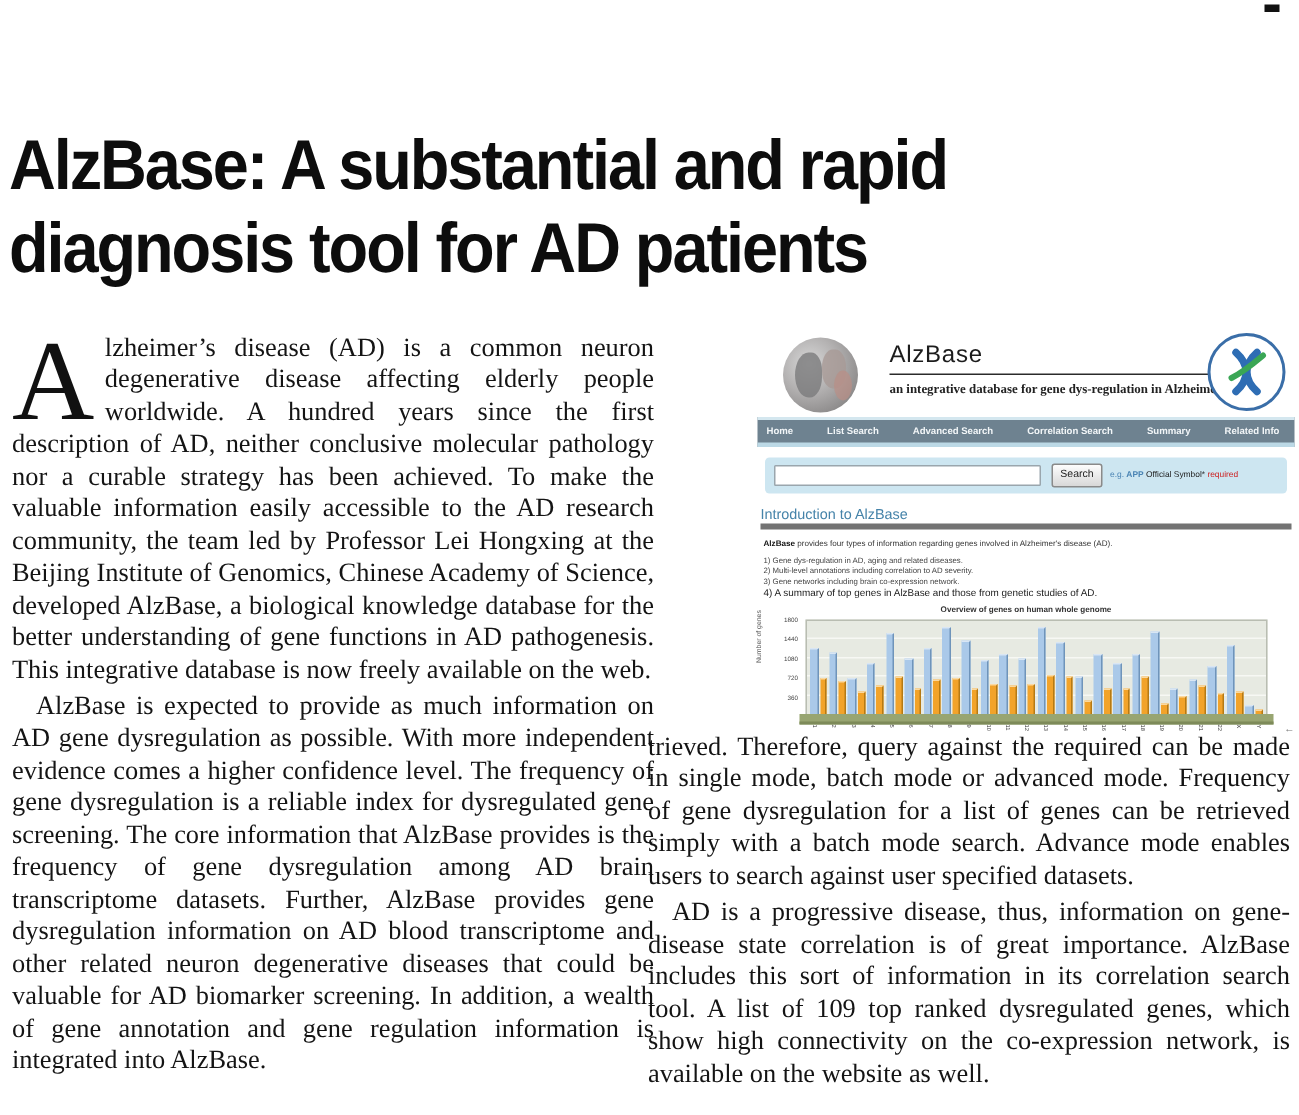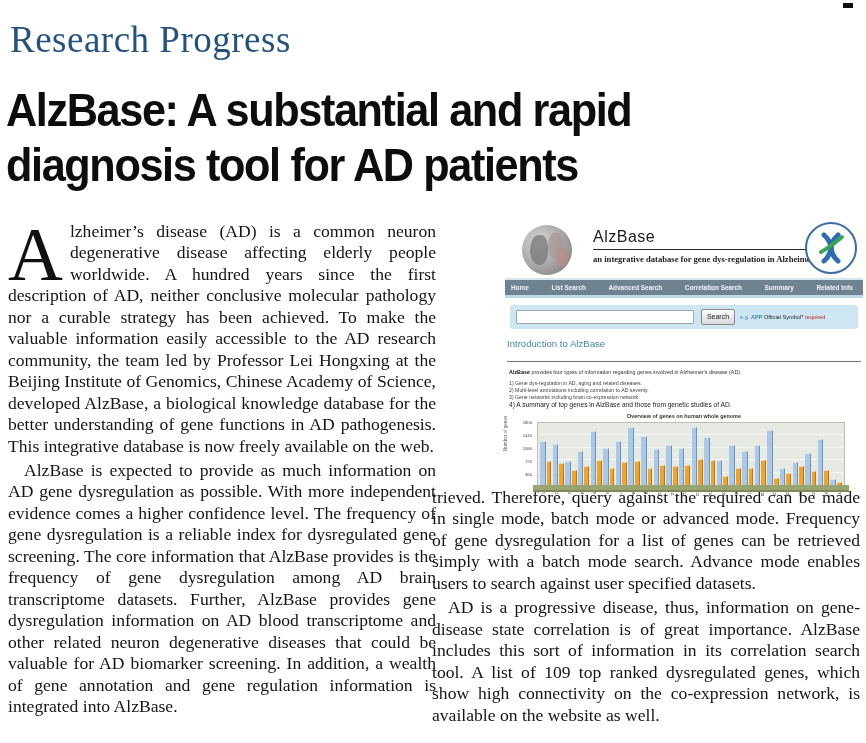--- a/index.html
+++ b/index.html
@@ -46,21 +46,21 @@
              display:flex;align-items:center;padding:0 6px;}
   .ws-input{width:176px;height:12px;background:#fff;border:1px solid #9aa6ad;border-radius:1px;}
   .ws-btn{margin-left:7px;width:32px;height:14px;font-size:7px;color:#222;text-align:center;line-height:14px;
           background:linear-gradient(#fdfdfd,#d8d8d8);border:1px solid #8a8a8a;border-radius:2px;cursor:pointer;}
   .ws-hint{margin-left:5px;font-size:5.6px;color:#555;white-space:nowrap;}
   .ws-hint .eg{color:#4a84b4;}
   .ws-hint .ex{color:#4a84b4;font-weight:700;}
   .ws-hint .lab{color:#222;}
   .ws-hint .req{color:#cc2222;}
 
-  .ws-intro-h{margin:9px 2px 0 2px;font-size:9.6px;color:#4583a9;padding-bottom:12px;border-bottom:1px solid #737373;}
+  .ws-intro-h{margin:9px 2px 0 2px;font-size:9.6px;color:#4583a9;padding-bottom:0;border-bottom:4px solid #737373;}
   .ws-lead{margin:7px 2px 0 4px;font-size:5.4px;color:#333;}
   .ws-lead b{color:#111;}
   .ws-items{margin:5px 2px 0 4px;}
   .ws-items div{font-size:5.2px;color:#444;line-height:7px;}
   .ws-items div:last-child{font-size:6.6px;color:#222;line-height:8.5px;}
 
   
   .ws-chart{position:relative;margin-top:3px;height:88px;}
   .chart-title{text-align:center;font-size:5.4px;font-weight:700;color:#333;}
   .chart-ylabel{position:absolute;left:-2px;top:38px;transform:rotate(-90deg);transform-origin:left top;
@@ -82,21 +82,20 @@
                  justify-content:space-between;padding:0 2px;}
   .xlab{font-size:3.8px;color:#333;writing-mode:vertical-rl;line-height:4px;}
   .chart-arrow{position:absolute;right:0px;bottom:2px;font-size:7px;color:#777;}
 </style>
 </head>
 <body>
 
 <div class="page">
   <div class="corner-mark"></div>
 
-  <div class="section-label">Research Progress</div>
 
   <h1 class="title"><span>AlzBase: A substantial and rapid</span><br><span>diagnosis tool for AD patients</span></h1>
 
   <div class="col col-left">
     <p><span class="dropcap">A</span><span>lzheimer’s disease (AD) is a common neuron degenerative disease affecting elderly people worldwide. A hundred years since the first description of AD, neither conclusive molecular pathology nor a curable strategy has been achieved. To make the valuable information easily accessible to the AD research community, the team led by Professor Lei Hongxing at the Beijing Institute of Genomics, Chinese Academy of Science, developed AlzBase, a biological knowledge database for the better understanding of gene functions in AD pathogenesis. This integrative database is now freely available on the web.</span></p>
     <p class="indent">AlzBase is expected to provide as much information on AD gene dysregulation as possible. With more independent evidence comes a higher confidence level. The frequency of gene dysregulation is a reliable index for dysregulated gene screening. The core information that AlzBase provides is the frequency of gene dysregulation among AD brain transcriptome datasets. Further, AlzBase provides gene dysregulation information on AD blood transcriptome and other related neuron degenerative diseases that could be valuable for AD biomarker screening. In addition, a wealth of gene annotation and gene regulation information is integrated into AlzBase.</p>
   </div>
 
   <div class="col col-right">
     <p>trieved. Therefore, query against the required can be made in single mode, batch mode or advanced mode. Frequency of gene dysregulation for a list of genes can be retrieved simply with a batch mode search. Advance mode enables users to search against user specified datasets.</p>

